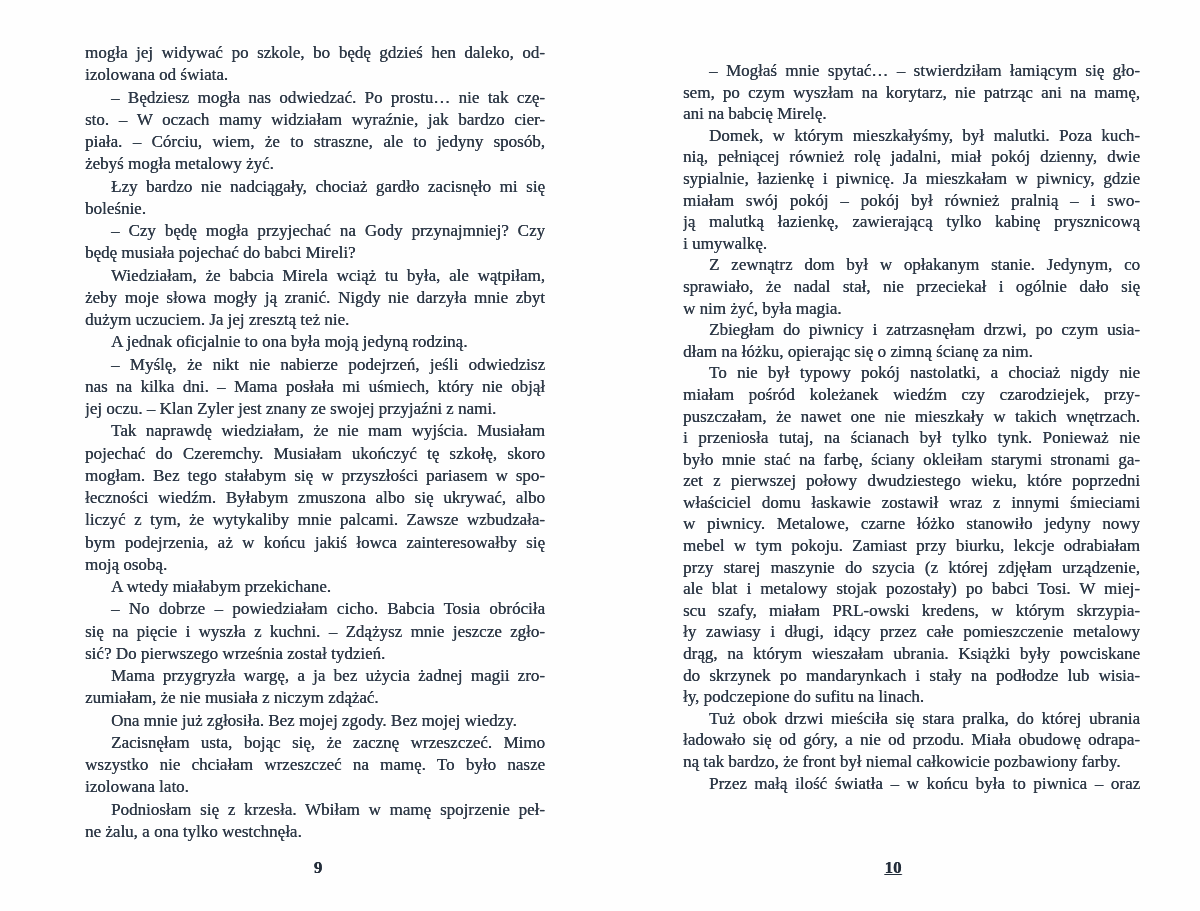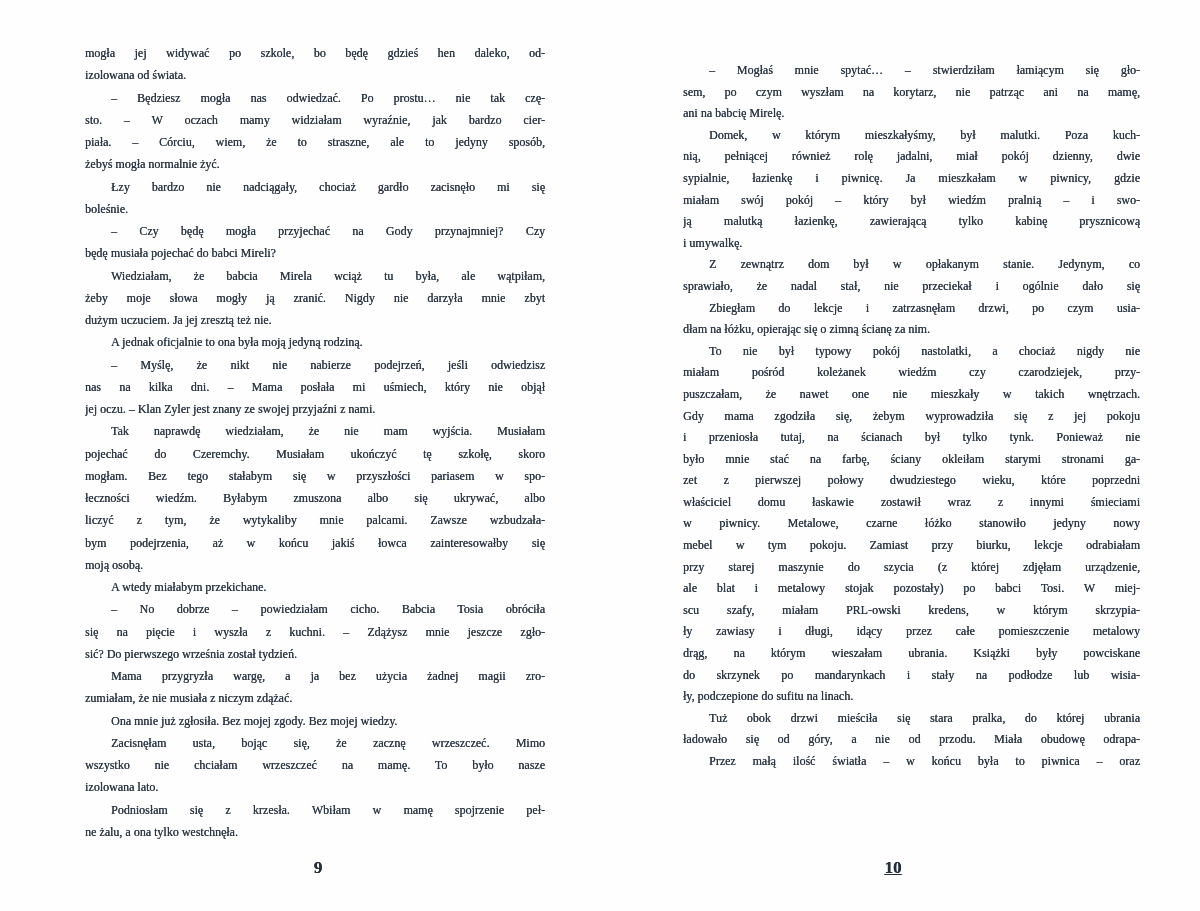--- a/index.html
+++ b/index.html
@@ -11,21 +11,21 @@
     position: relative;
     width: 1200px;
     height: 911px;
     background: #fefefe;
     overflow: hidden;
     font-family: "Liberation Serif", "DejaVu Serif", serif;
     color: #2e3947;
   }
   .text-block {
     position: absolute;
-    font-size: 12px;
+    font-size: 17px;
     text-shadow: 0.25px 0 0 currentColor; 
   }
   .text-block.left {
     left: 85px;
     top: 42px;
     width: 460px;
     line-height: 22.25px;
   }
   .text-block.right {
     left: 683px;
@@ -60,21 +60,21 @@
 <body>
 
 <div class="spread">
 
   <div class="text-block left">
       <div class="line">mogła jej widywać po szkole, bo będę gdzieś hen daleko, od-</div>
       <div class="line last">izolowana od świata.</div>
       <div class="line indent">– Będziesz mogła nas odwiedzać. Po prostu… nie tak czę-</div>
       <div class="line">sto. – W oczach mamy widziałam wyraźnie, jak bardzo cier-</div>
       <div class="line">piała. – Córciu, wiem, że to straszne, ale to jedyny sposób,</div>
-      <div class="line last">żebyś mogła normalnie żyć.</div>
+      <div class="line last">żebyś mogła metalowy żyć.</div>
       <div class="line indent">Łzy bardzo nie nadciągały, chociaż gardło zacisnęło mi się</div>
       <div class="line last">boleśnie.</div>
       <div class="line indent">– Czy będę mogła przyjechać na Gody przynajmniej? Czy</div>
       <div class="line last">będę musiała pojechać do babci Mireli?</div>
       <div class="line indent">Wiedziałam, że babcia Mirela wciąż tu była, ale wątpiłam,</div>
       <div class="line">żeby moje słowa mogły ją zranić. Nigdy nie darzyła mnie zbyt</div>
       <div class="line last">dużym uczuciem. Ja jej zresztą też nie.</div>
       <div class="line last indent">A jednak oficjalnie to ona była moją jedyną rodziną.</div>
       <div class="line indent">– Myślę, że nikt nie nabierze podejrzeń, jeśli odwiedzisz</div>
       <div class="line">nas na kilka dni. – Mama posłała mi uśmiech, który nie objął</div>
@@ -100,46 +100,47 @@
       <div class="line last">ne żalu, a ona tylko westchnęła.</div>
     </div>
 
   <div class="text-block right">
       <div class="line indent">– Mogłaś mnie spytać… – stwierdziłam łamiącym się gło-</div>
       <div class="line">sem, po czym wyszłam na korytarz, nie patrząc ani na mamę,</div>
       <div class="line last">ani na babcię Mirelę.</div>
       <div class="line indent">Domek, w którym mieszkałyśmy, był malutki. Poza kuch-</div>
       <div class="line">nią, pełniącej również rolę jadalni, miał pokój dzienny, dwie</div>
       <div class="line">sypialnie, łazienkę i piwnicę. Ja mieszkałam w piwnicy, gdzie</div>
-      <div class="line">miałam swój pokój – który był wiedźm pralnią – i swo-</div>
+      <div class="line">miałam swój pokój – pokój był również pralnią – i swo-</div>
       <div class="line">ją malutką łazienkę, zawierającą tylko kabinę prysznicową</div>
       <div class="line last">i umywalkę.</div>
       <div class="line indent">Z zewnątrz dom był w opłakanym stanie. Jedynym, co</div>
       <div class="line">sprawiało, że nadal stał, nie przeciekał i ogólnie dało się</div>
-      <div class="line indent">Zbiegłam do lekcje i zatrzasnęłam drzwi, po czym usia-</div>
+      <div class="line last">w nim żyć, była magia.</div>
+      <div class="line indent">Zbiegłam do piwnicy i zatrzasnęłam drzwi, po czym usia-</div>
       <div class="line last">dłam na łóżku, opierając się o zimną ścianę za nim.</div>
       <div class="line indent">To nie był typowy pokój nastolatki, a chociaż nigdy nie</div>
       <div class="line">miałam pośród koleżanek wiedźm czy czarodziejek, przy-</div>
       <div class="line">puszczałam, że nawet one nie mieszkały w takich wnętrzach.</div>
-      <div class="line">Gdy mama zgodziła się, żebym wyprowadziła się z jej pokoju</div>
       <div class="line">i przeniosła tutaj, na ścianach był tylko tynk. Ponieważ nie</div>
       <div class="line">było mnie stać na farbę, ściany okleiłam starymi stronami ga-</div>
       <div class="line">zet z pierwszej połowy dwudziestego wieku, które poprzedni</div>
       <div class="line">właściciel domu łaskawie zostawił wraz z innymi śmieciami</div>
       <div class="line">w piwnicy. Metalowe, czarne łóżko stanowiło jedyny nowy</div>
       <div class="line">mebel w tym pokoju. Zamiast przy biurku, lekcje odrabiałam</div>
       <div class="line">przy starej maszynie do szycia (z której zdjęłam urządzenie,</div>
       <div class="line">ale blat i metalowy stojak pozostały) po babci Tosi. W miej-</div>
       <div class="line">scu szafy, miałam PRL-owski kredens, w którym skrzypia-</div>
       <div class="line">ły zawiasy i długi, idący przez całe pomieszczenie metalowy</div>
       <div class="line">drąg, na którym wieszałam ubrania. Książki były powciskane</div>
       <div class="line">do skrzynek po mandarynkach i stały na podłodze lub wisia-</div>
       <div class="line last">ły, podczepione do sufitu na linach.</div>
       <div class="line indent">Tuż obok drzwi mieściła się stara pralka, do której ubrania</div>
       <div class="line">ładowało się od góry, a nie od przodu. Miała obudowę odrapa-</div>
+      <div class="line last">ną tak bardzo, że front był niemal całkowicie pozbawiony farby.</div>
       <div class="line indent">Przez małą ilość światła – w końcu była to piwnica – oraz</div>
     </div>
 
   <div class="page-number left">9</div>
 
   <div class="page-number right">10</div>
 
 </div>
 
 </body></html>

